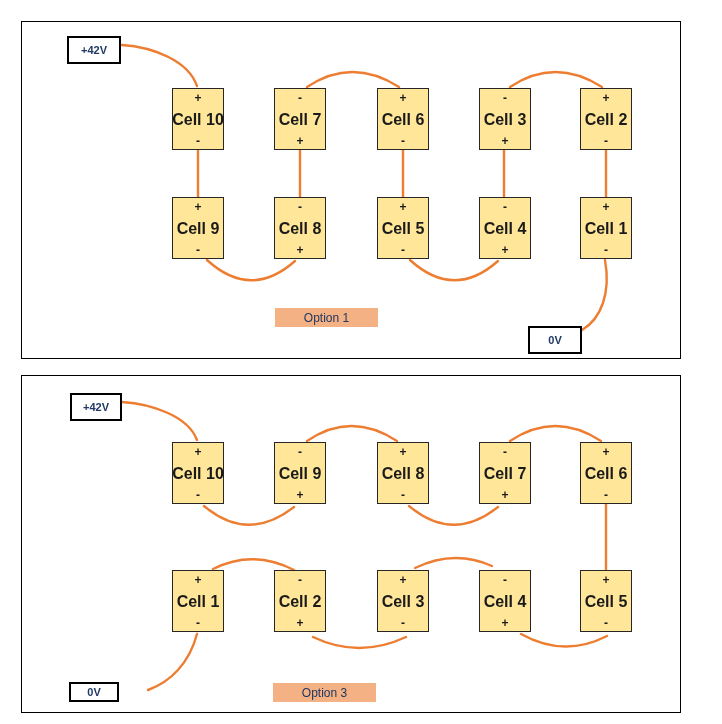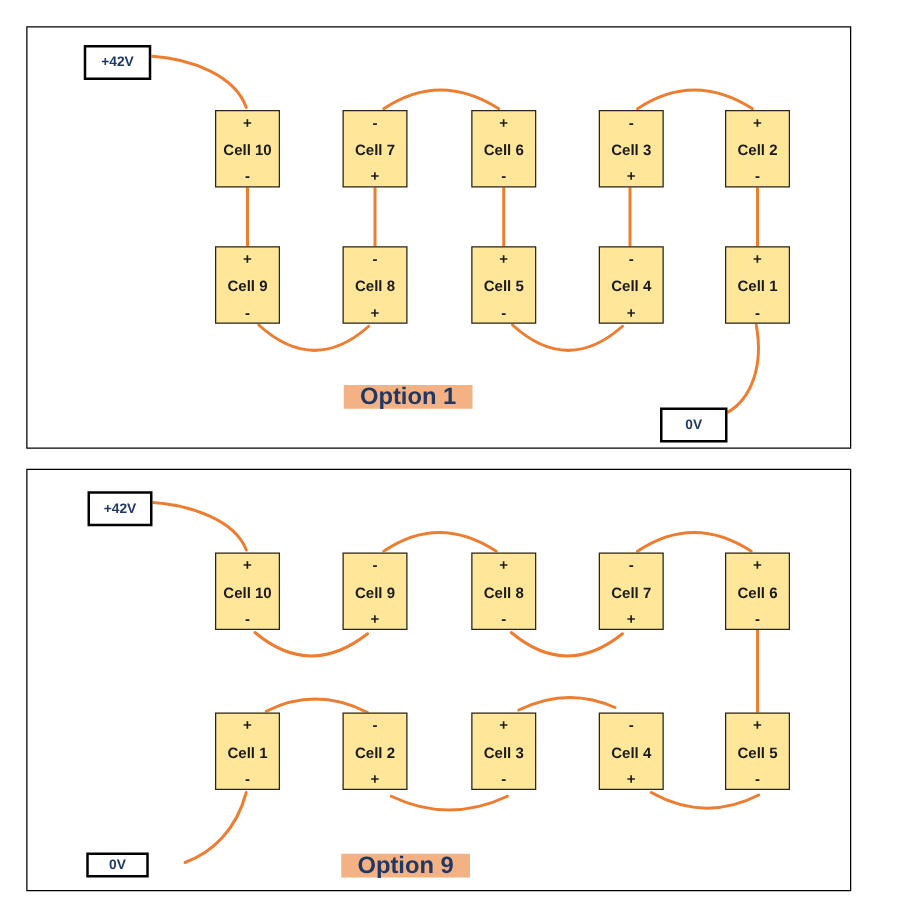--- a/index.html
+++ b/index.html
@@ -17,32 +17,32 @@
   }
   #wire-layer{position:absolute; left:0; top:0; pointer-events:none;}
   #wire-layer path{fill:none; stroke:var(--wire); stroke-width:2.4; stroke-linecap:round;}
   .cell{
     position:absolute; width:52px; height:62px; box-sizing:border-box;
     background:var(--cell-fill); border:1px solid var(--cell-border);
     display:flex; flex-direction:column; justify-content:space-between; align-items:center;
     padding:4px 0 3px 0;
   }
   .cell-sign{font-size:12px; font-weight:700; color:var(--cell-text); line-height:10px;}
-  .cell-name{font-size:12px; font-weight:700; color:var(--cell-text); line-height:12px; white-space:nowrap;}
+  .cell-name{font-size:16px; font-weight:700; color:var(--cell-text); line-height:12px; white-space:nowrap;}
   .vbox{
     position:absolute; width:54px; height:28px; box-sizing:border-box;
     background:#ffffff; border:2px solid var(--box-border);
     display:flex; align-items:center; justify-content:center;
   }
   .vbox span{font-size:11px; font-weight:700; color:var(--label-text);}
   .option-label{
     position:absolute; width:103px; height:19px; background:var(--label-bg);
     display:flex; align-items:center; justify-content:center;
   }
-  .option-label span{font-size:19px; font-weight:700; color:var(--label-text);}
+  .option-label span{font-size:12px; font-weight:400; color:var(--label-text);}
 </style>
 </head>
 <body>
 
 <div id="stage">
 
   <div class="panel" style="left:21px; top:21px;"></div>
   <div class="panel" style="left:21px; top:375px;"></div>
 
   <svg id="wire-layer" width="722" height="724" viewBox="0 0 722 724">
@@ -187,16 +187,16 @@
     <span>Option 1</span>
   </div>
 
   <div class="vbox" style="left:70px; top:393px; width:52px;">
     <span>+42V</span>
   </div>
   <div class="vbox" style="left:69px; top:682px; width:50px; height:20px;">
     <span>0V</span>
   </div>
   <div class="option-label" style="left:273px; top:683px;">
-    <span>Option 9</span>
+    <span>Option 3</span>
   </div>
 
 </div>
 
 </body></html>

